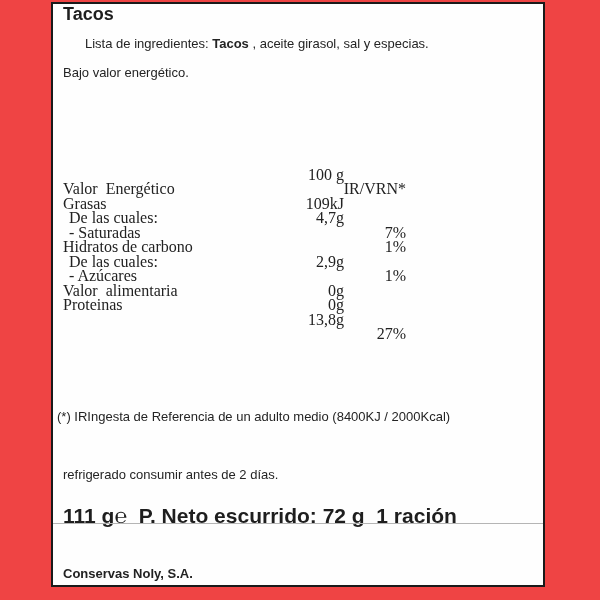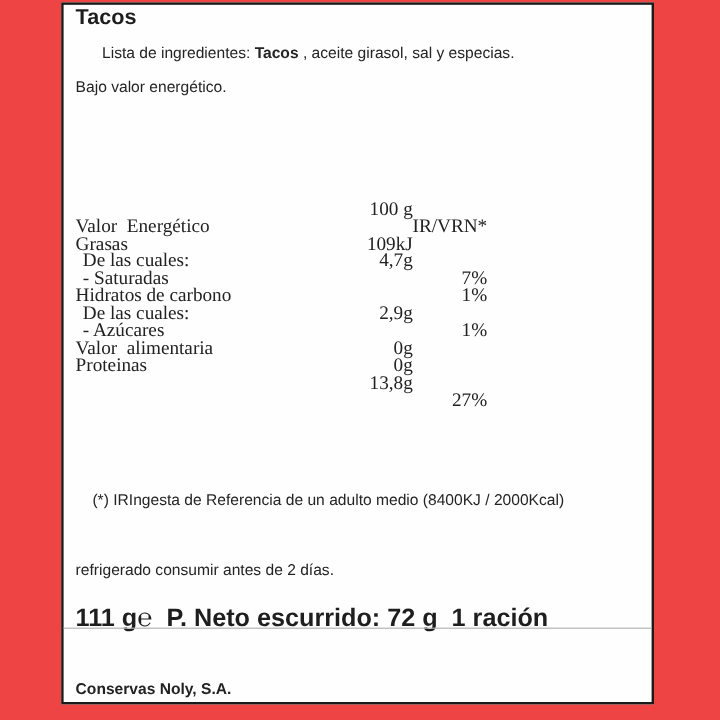--- a/index.html
+++ b/index.html
@@ -60,21 +60,21 @@
     height: 14.5px;
     font-size: 16px;
     line-height: 14.5px;
     white-space: pre;
     font-family: Liberation Serif, serif;
   }
   .nlabel { position: absolute; left: 10px; }
   .nlabel.indent { left: 16px; }
   .namt { position: absolute; left: 191px; width: 100px; text-align: right; }
   .npct { position: absolute; left: 273px; width: 80px; text-align: right; }
-  .footnote { left: 24px; top: 393px; width: 476px; }
+  .footnote { left: 4px; top: 393px; width: 476px; }
   .storage  { left: 10px; top: 436px; width: 460px; }
   .netweight {
     position: absolute;
     left: 10px;
     top: 482px;
     font-size: 21px;
     line-height: 18px;
     font-weight: bold;
     white-space: pre;
     color: #1e1e1e;

